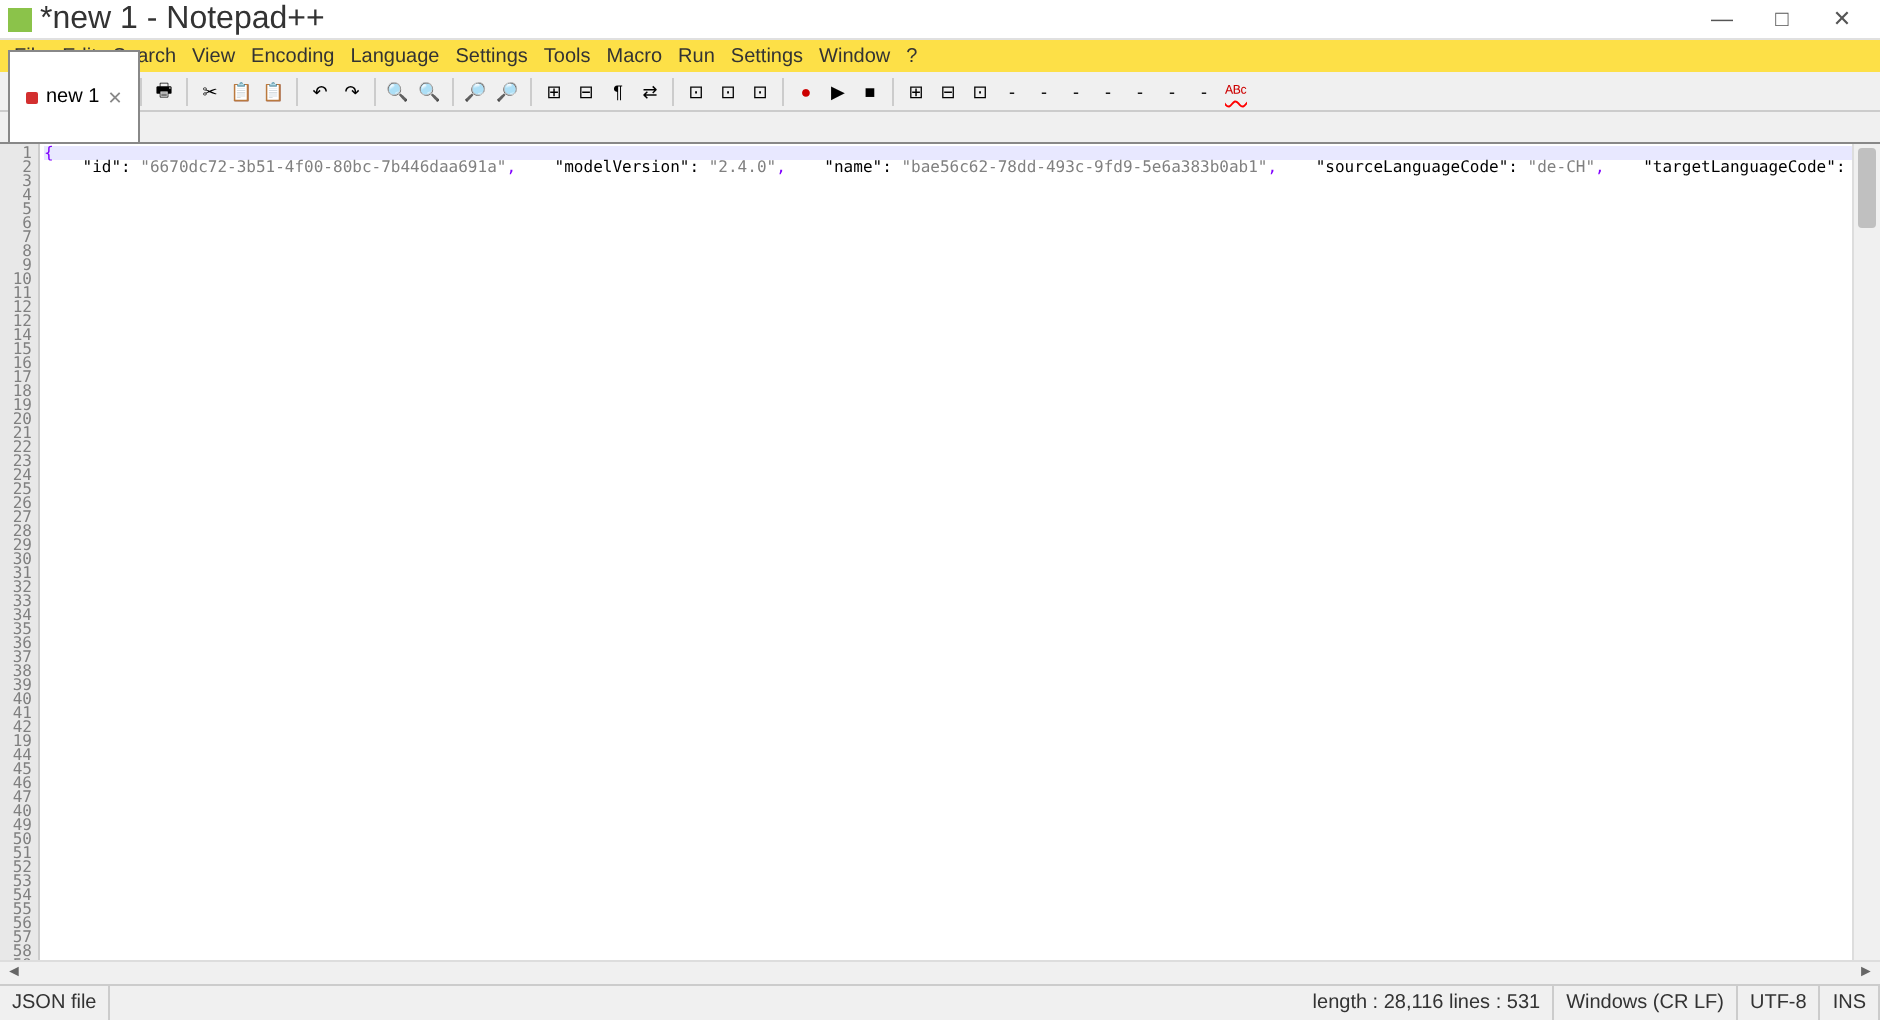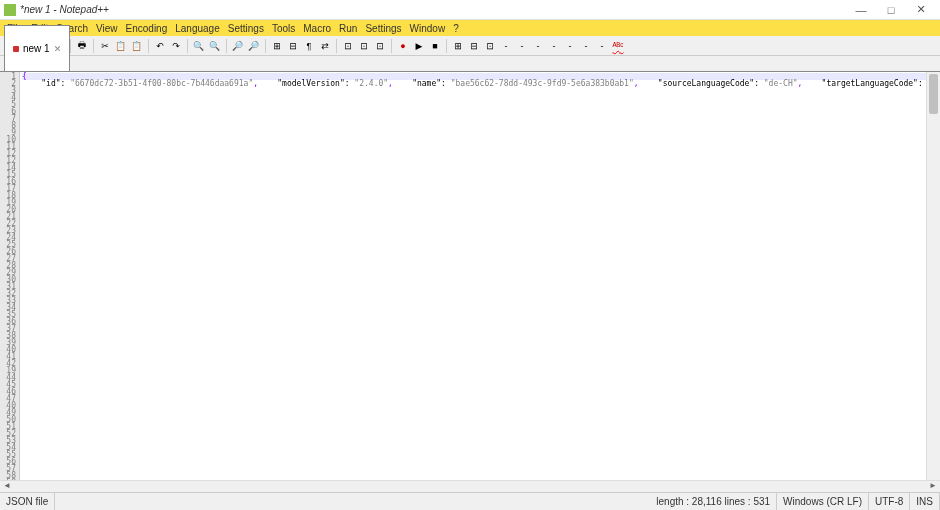--- a/index.html
+++ b/index.html
@@ -1,19 +1,19 @@
 <!DOCTYPE html>
 <html><head>
 <meta charset="utf-8">
 <style>
 * { margin: 0; padding: 0; box-sizing: border-box; }
 body { font-family: "Segoe UI", Tahoma, sans-serif; font-size: 11px; background: #f0f0f0; width: 940px; height: 510px; overflow: hidden; display: flex; flex-direction: column; }
 .titlebar { background: #fff; height: 20px; display: flex; align-items: center; padding: 0 4px; border-bottom: 1px solid #e0e0e0; }
 .titlebar .icon { width: 12px; height: 12px; background: #8bc34a; margin-right: 4px; }
-.titlebar .title { flex: 1; font-size: 10px; color: #333; font-style: italic; }
+.titlebar .title { flex: 1; font-size: 16px; color: #333; }
 .titlebar .wbtn { width: 30px; text-align: center; font-size: 11px; color: #555; cursor: pointer; }
 .menubar { background: #fde047; height: 16px; display: flex; padding: 0 4px; align-items: center; gap: 2px; }
 .menubar span { font-size: 10px; color: #333; padding: 0 3px; cursor: pointer; }
 .toolbar { background: #f0f0f0; height: 20px; display: flex; align-items: center; padding: 0 4px; gap: 2px; border-bottom: 1px solid #ccc; }
 .toolbar .tbtn { width: 14px; height: 14px; display: inline-flex; align-items: center; justify-content: center; font-size: 9px; cursor: pointer; }
 .toolbar .sep { width: 1px; height: 14px; background: #ccc; margin: 0 2px; }
 .tabbar { background: #f0f0f0; height: 16px; display: flex; align-items: flex-end; padding: 0 4px; border-bottom: 1px solid #888; }
 .tab { background: #fff; border: 1px solid #888; border-bottom: none; padding: 17px 8px; font-size: 10px; display: flex; align-items: center; gap: 4px; cursor: pointer; }
 .tab .dot { width: 6px; height: 6px; background: #d32f2f; border-radius: 1px; }
 .tab .x { font-size: 9px; color: #888; cursor: pointer; }

